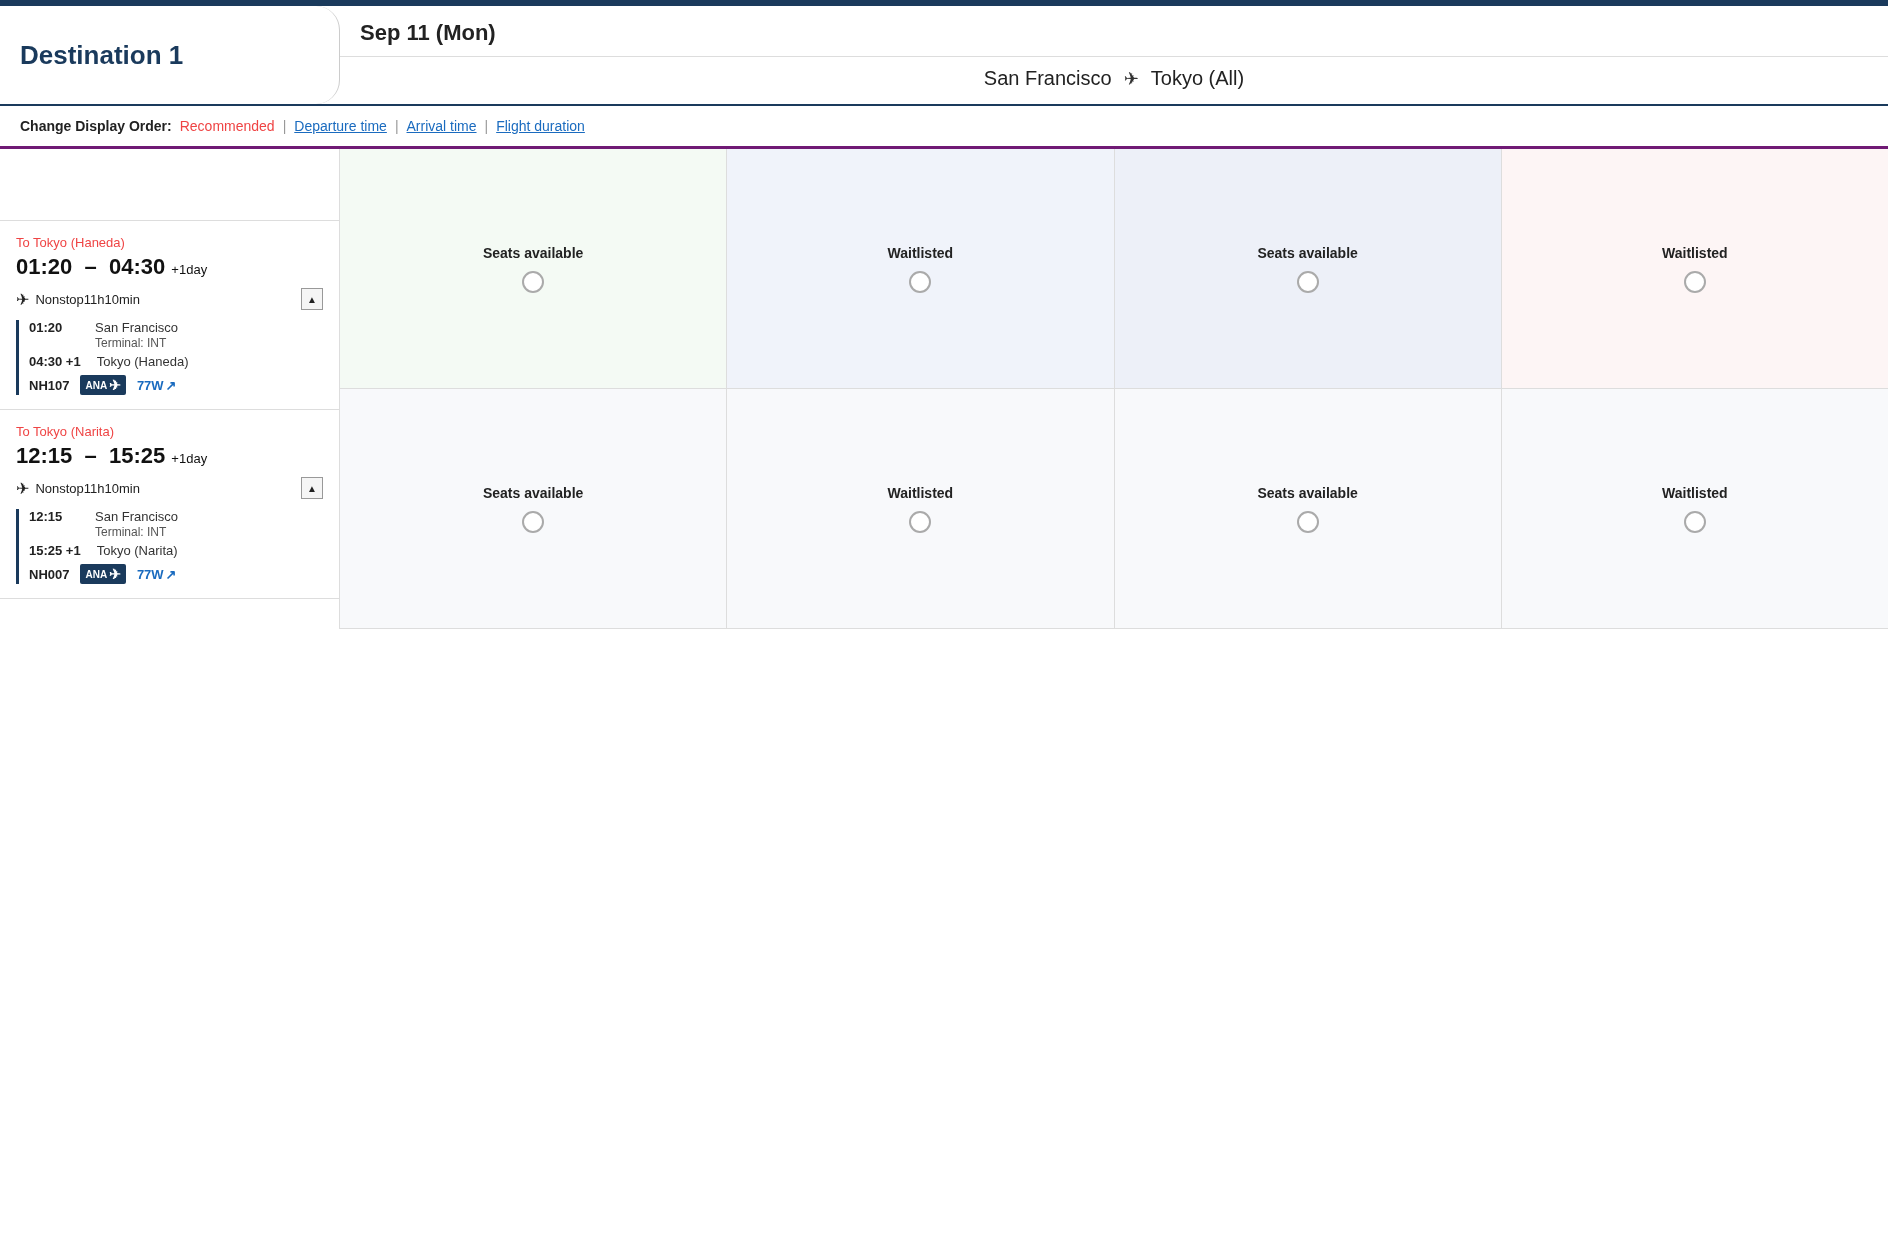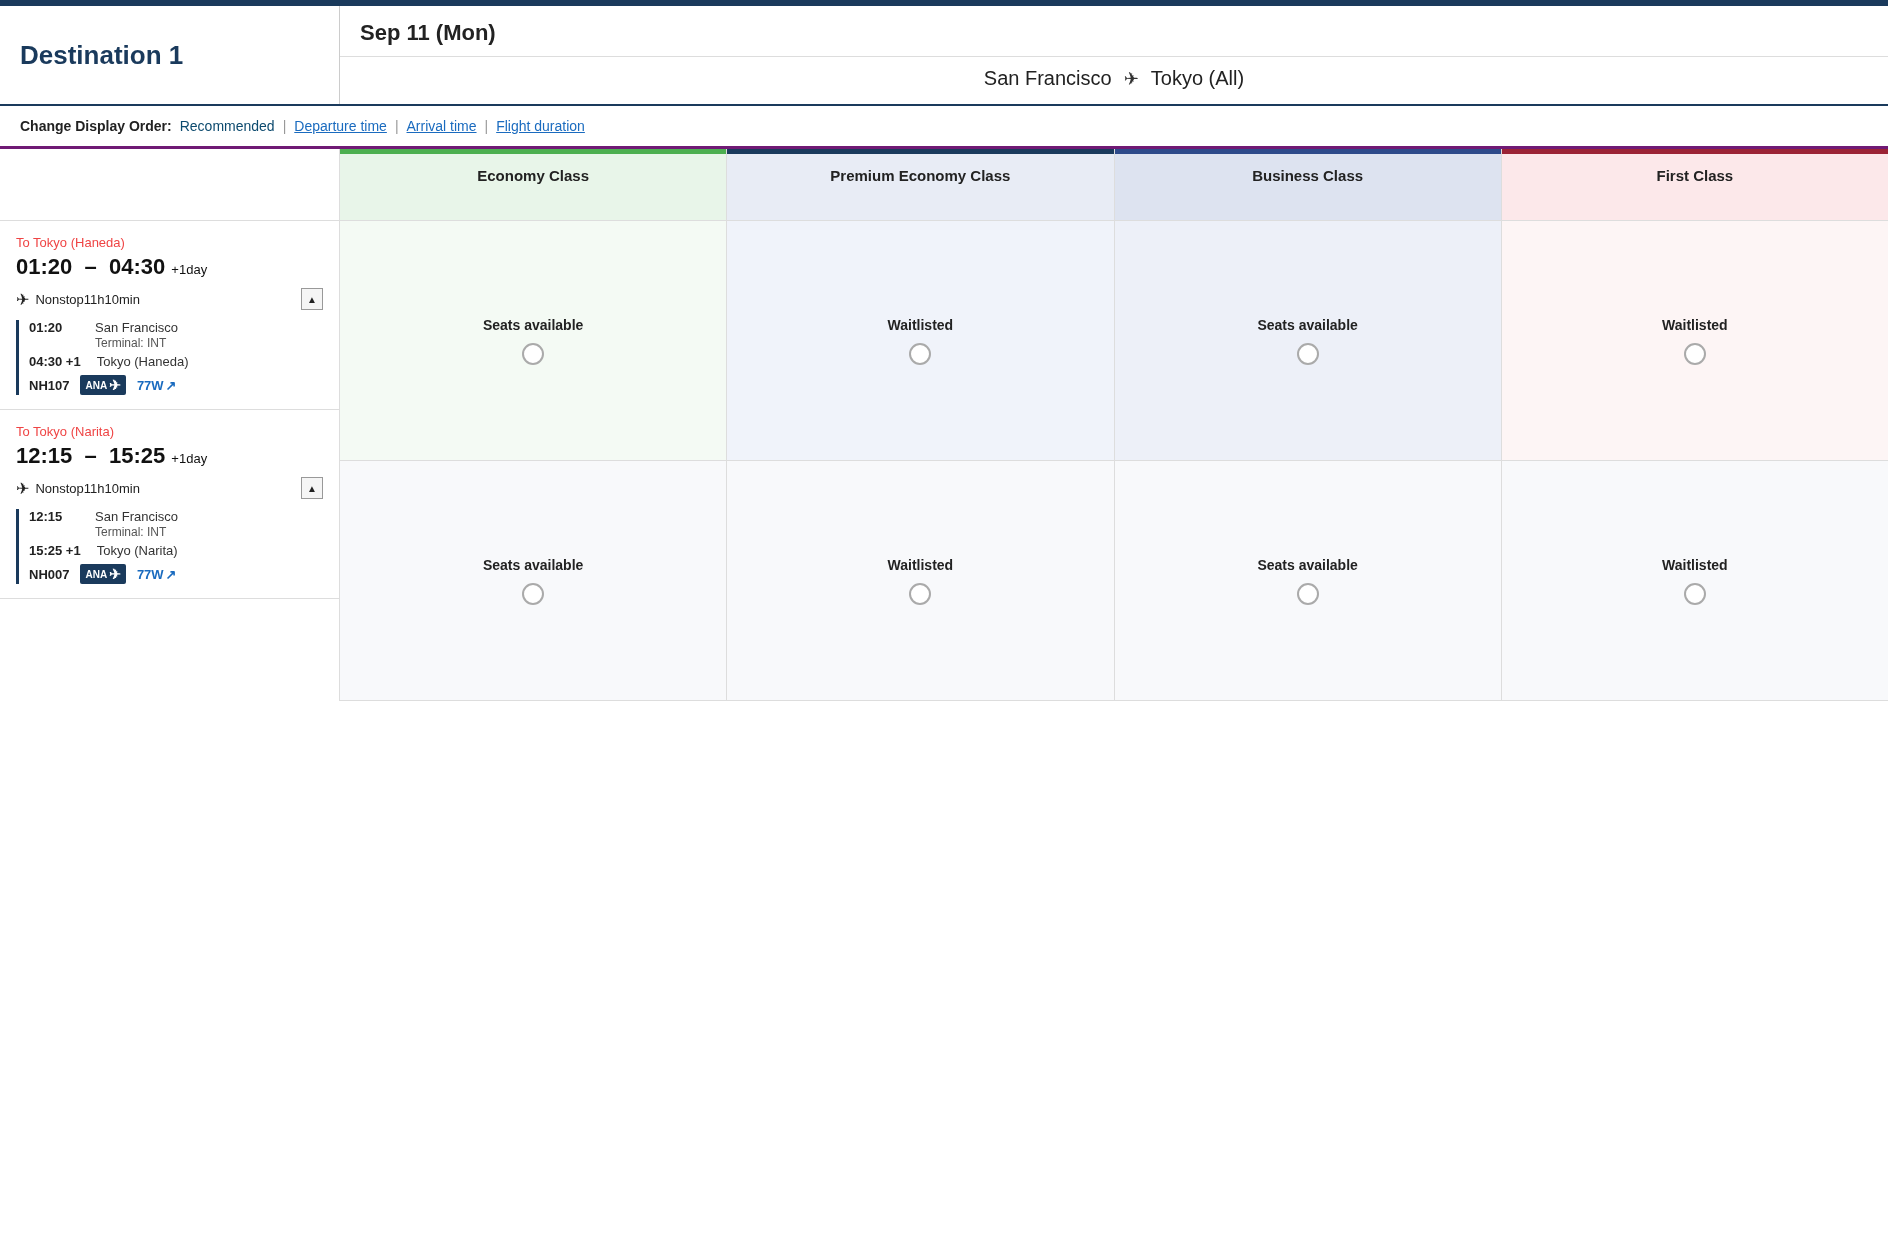--- a/index.html
+++ b/index.html
@@ -8,20 +8,21 @@
     .top-border { height: 6px; background: #1a3a5c; }
 
     .header { display: flex; border-bottom: 2px solid #1a3a5c; }
     .header-left {
       width: 340px;
       min-width: 340px;
       padding: 18px 20px;
       display: flex;
       align-items: center;
       border-right: 1px solid #ccc;
+      border-radius: 24px;
     }
     .header-left h1 { font-size: 26px; font-weight: bold; color: #1a3a5c; }
     .header-right { flex: 1; display: flex; flex-direction: column; }
     .header-date {
       padding: 14px 20px 10px;
       font-size: 22px;
       font-weight: bold;
       text-align: left;
       border-bottom: 1px solid #ddd;
     }
@@ -40,21 +41,21 @@
     .sort-bar {
       padding: 12px 20px;
       font-size: 14px;
       border-bottom: 3px solid #701a75;
       display: flex;
       align-items: center;
       gap: 8px;
       flex-wrap: wrap;
     }
     .sort-bar .label { font-weight: bold; }
-    .sort-bar .recommended { color: #0c4a6e; }
+    .sort-bar .recommended { color: #ef4444; }
     .sort-bar .sep { color: #999; }
     .sort-bar a { color: #1a6bbf; text-decoration: underline; cursor: pointer; }
 
     .main-table { display: flex; width: 100%; }
 
     .flight-col {
       width: 340px;
       min-width: 340px;
       border-right: 1px solid #ddd;
     }
@@ -255,38 +256,20 @@
           <span class="ana-logo">ANA <span class="ana-wing">✈</span></span>
           <a class="aircraft-link">77W <span>↗</span></a>
         </div>
       </div>
     </div>
 
   </div>
 
   <div class="class-cols">
 
-    <div class="class-headers" style="border-bottom: 1px solid #ddd; height: 72px;">
-      <div class="class-header-cell economy-header">
-        <div class="class-bar economy-bar"></div>
-        <span>Economy Class</span>
-      </div>
-      <div class="class-header-cell premium-header">
-        <div class="class-bar premium-bar"></div>
-        <span>Premium Economy Class</span>
-      </div>
-      <div class="class-header-cell business-header">
-        <div class="class-bar business-bar"></div>
-        <span>Business Class</span>
-      </div>
-      <div class="class-header-cell first-header">
-        <div class="class-bar first-bar"></div>
-        <span>First Class</span>
-      </div>
-    </div>
 
     <div class="class-cells" style="border-bottom: 1px solid #ddd; flex: 1; min-height: 240px;">
       <div class="class-cell economy-cell">
         <div class="status-text">Seats available</div>
         <div class="radio-circle"></div>
       </div>
       <div class="class-cell premium-cell">
         <div class="status-text">Waitlisted</div>
         <div class="radio-circle"></div>
       </div>

